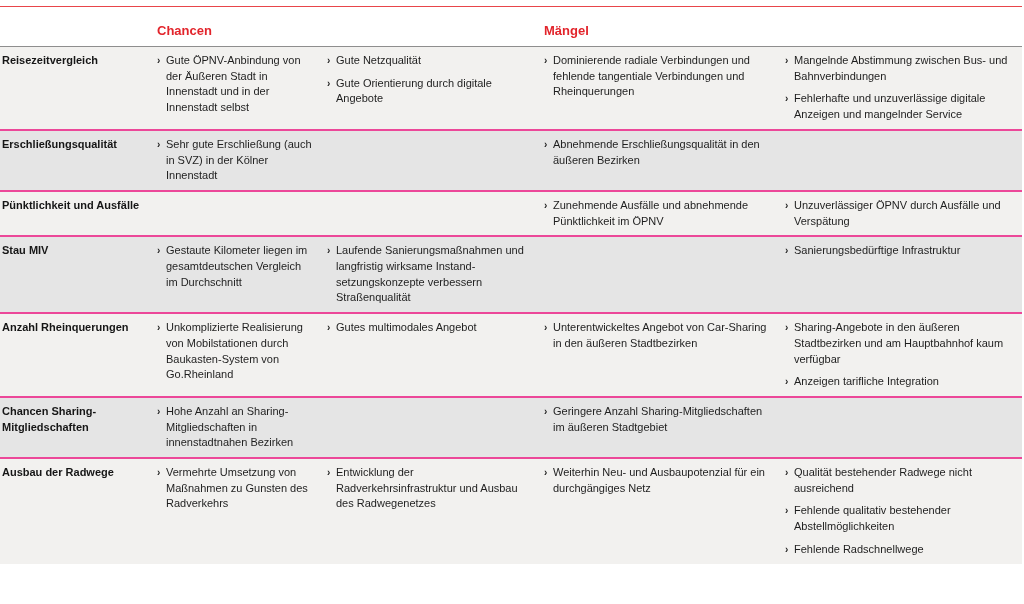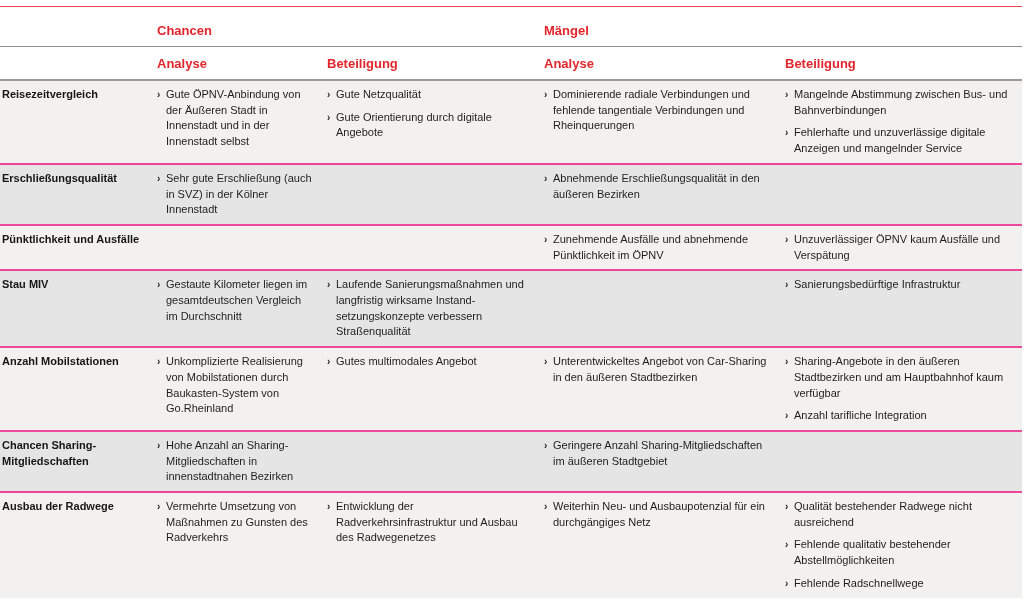--- a/index.html
+++ b/index.html
@@ -32,27 +32,20 @@
         <col class="c2">
         <col class="c3">
         <col class="c4">
       </colgroup>
     <thead>
       <tr class="h1">
         <th></th>
         <th colspan="2">Chancen</th>
         <th colspan="2">Mängel</th>
       </tr>
-      <tr class="h2">
-        <th></th>
-        <th>Analyse</th>
-        <th>Beteiligung</th>
-        <th>Analyse</th>
-        <th>Beteiligung</th>
-      </tr>
     </thead>
     <tbody id="tbody">
         <tr class="gray">
           <td class="label">Reisezeitvergleich</td>
           <td>
             <div class="item"><span class="bullet">›</span><span>Gute ÖPNV-Anbindung von der Äußeren Stadt in Innenstadt und in der Innenstadt selbst</span></div>
           </td>
           <td>
             <div class="item"><span class="bullet">›</span><span>Gute Netzqualität</span></div>
             <div class="item"><span class="bullet">›</span><span>Gute Orientierung durch digitale Angebote</span></div>
@@ -77,50 +70,50 @@
           <td></td>
         </tr>
         <tr class="gray">
           <td class="label">Pünktlichkeit und Ausfälle</td>
           <td></td>
           <td></td>
           <td>
             <div class="item"><span class="bullet">›</span><span>Zunehmende Ausfälle und abnehmende Pünktlichkeit im ÖPNV</span></div>
           </td>
           <td>
-            <div class="item"><span class="bullet">›</span><span>Unzuverlässiger ÖPNV kaum Ausfälle und Verspätung</span></div>
+            <div class="item"><span class="bullet">›</span><span>Unzuverlässiger ÖPNV durch Ausfälle und Verspätung</span></div>
           </td>
         </tr>
         <tr class="white">
           <td class="label">Stau MIV</td>
           <td>
             <div class="item"><span class="bullet">›</span><span>Gestaute Kilometer liegen im gesamtdeutschen Vergleich im Durchschnitt</span></div>
           </td>
           <td>
             <div class="item"><span class="bullet">›</span><span>Laufende Sanierungs­maßnahmen und lang­fristig wirksame Instand­setzungskonzepte verbessern Straßenqualität</span></div>
           </td>
           <td></td>
           <td>
             <div class="item"><span class="bullet">›</span><span>Sanierungsbedürftige Infrastruktur</span></div>
           </td>
         </tr>
         <tr class="gray">
-          <td class="label">Anzahl Mobilstationen</td>
+          <td class="label">Anzahl Rheinquerungen</td>
           <td>
             <div class="item"><span class="bullet">›</span><span>Unkomplizierte Realisierung von Mobilstationen durch Baukasten-System von Go.Rheinland</span></div>
           </td>
           <td>
             <div class="item"><span class="bullet">›</span><span>Gutes multimodales Angebot</span></div>
           </td>
           <td>
             <div class="item"><span class="bullet">›</span><span>Unterentwickeltes Angebot von Car-Sharing in den äußeren Stadtbezirken</span></div>
           </td>
           <td>
             <div class="item"><span class="bullet">›</span><span>Sharing-Angebote in den äußeren Stadtbezirken und am Hauptbahnhof kaum verfügbar</span></div>
-            <div class="item"><span class="bullet">›</span><span>Anzahl tarifliche Integration</span></div>
+            <div class="item"><span class="bullet">›</span><span>Anzeigen tarifliche Integration</span></div>
           </td>
         </tr>
         <tr class="white">
           <td class="label">Chancen Sharing-Mitgliedschaften</td>
           <td>
             <div class="item"><span class="bullet">›</span><span>Hohe Anzahl an Sharing-Mitgliedschaften in innenstadtnahen Bezirken</span></div>
           </td>
           <td></td>
           <td>
             <div class="item"><span class="bullet">›</span><span>Geringere Anzahl Sharing-Mitgliedschaften im äußeren Stadtgebiet</span></div>

